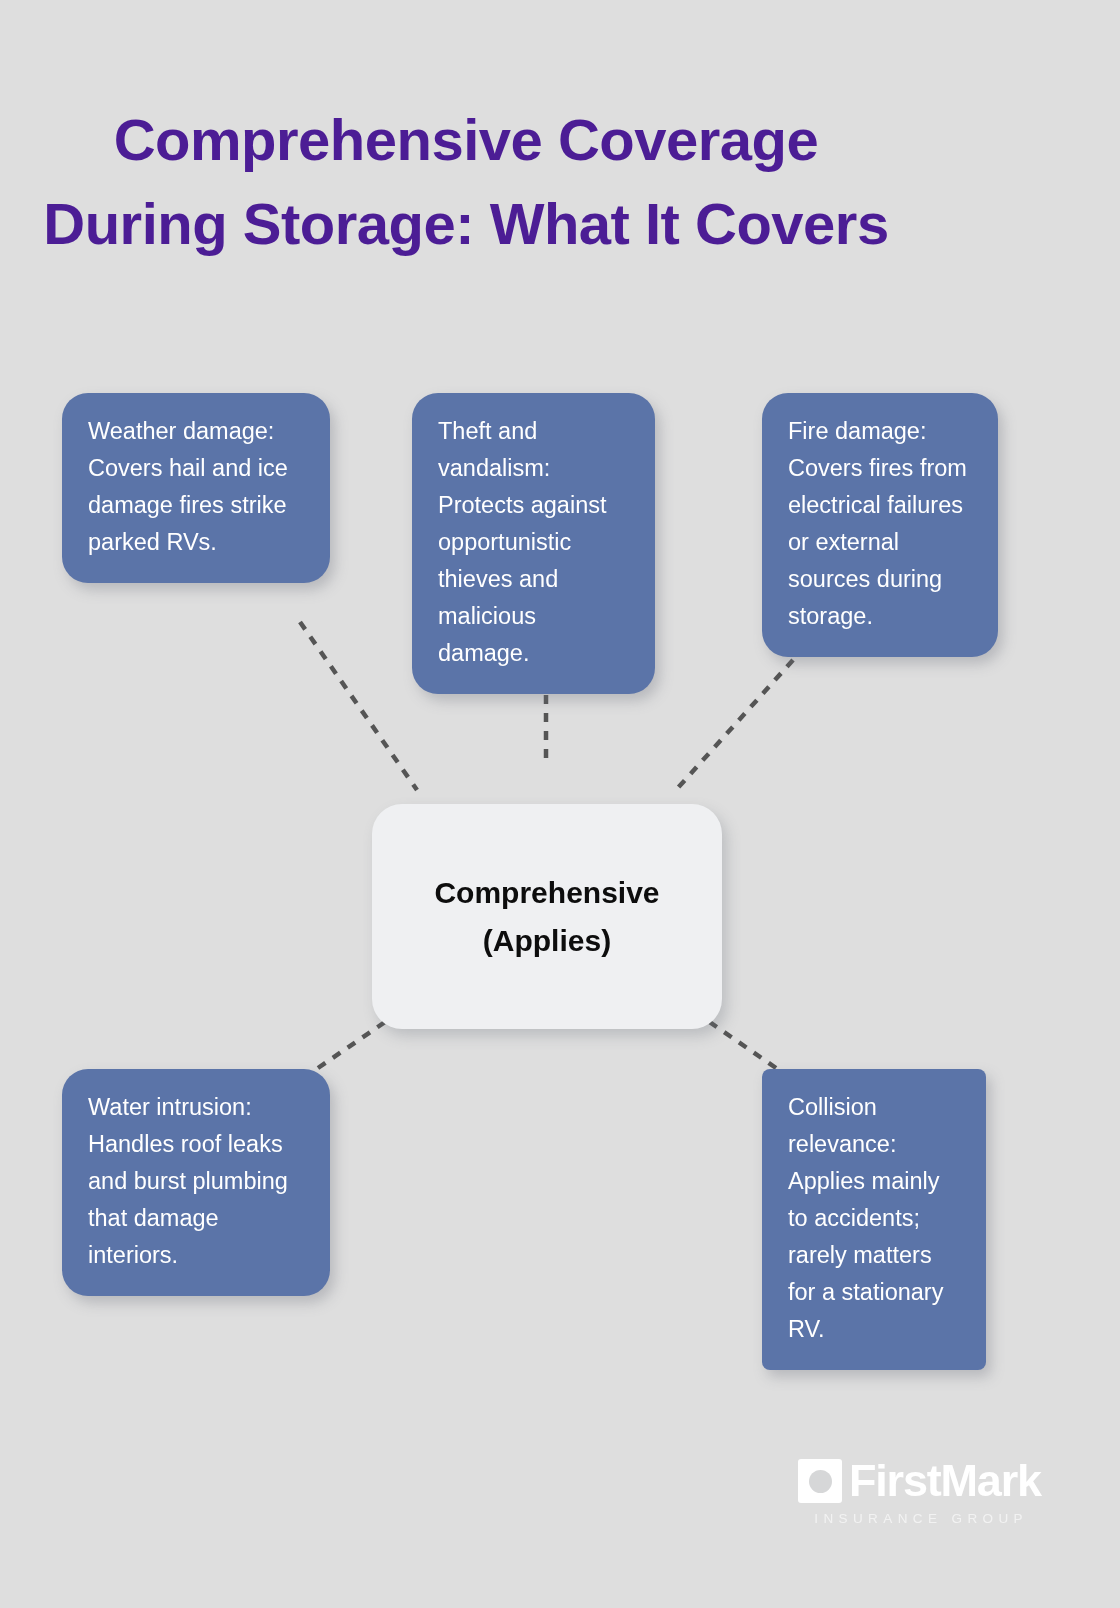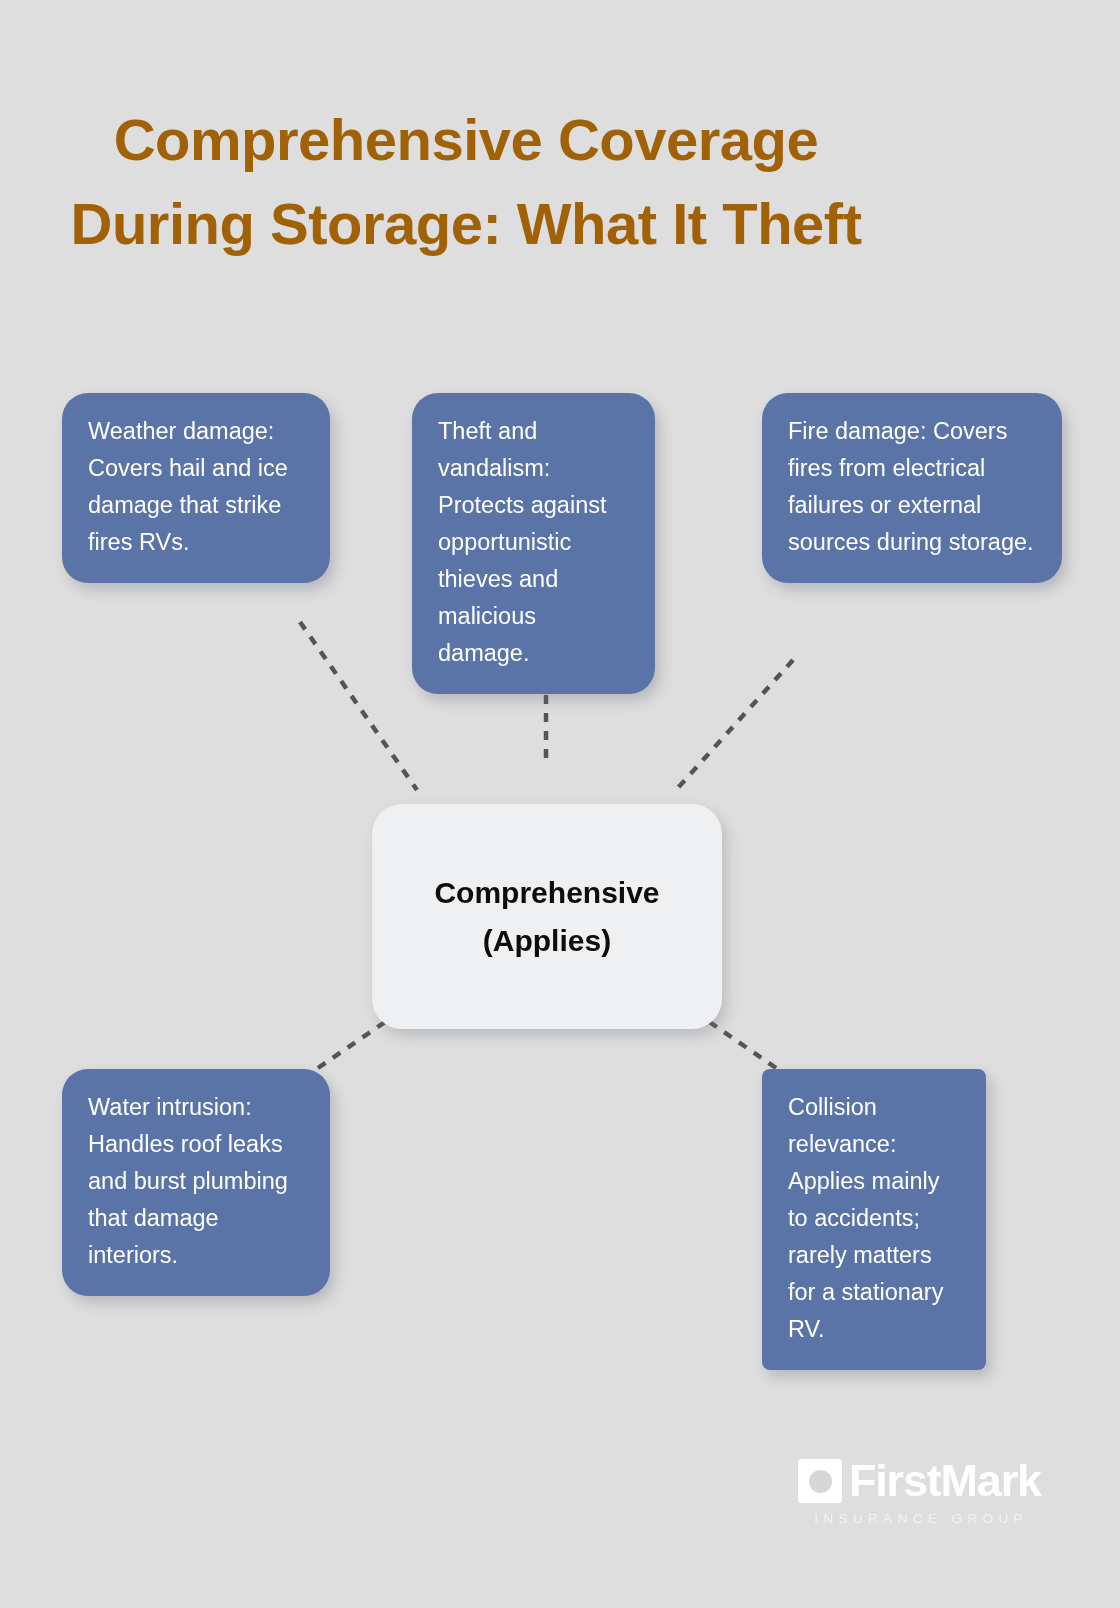--- a/index.html
+++ b/index.html
@@ -21,21 +21,21 @@
     height: 1608px;
   }
 
   
   .title {
     position: absolute;
     left: 0;
     top: 98px;
     width: 932px;
     text-align: center;
-    color: #a16207;
+    color: #4c1d95;
     font-family: "Liberation Sans", sans-serif;
     font-weight: bold;
     font-size: 58px;
     line-height: 84px;
     letter-spacing: -0.5px;
   }
   .title-line { display: block; white-space: nowrap; }
 
   
   .connectors {
@@ -58,21 +58,21 @@
     font-size: 23.5px;
     line-height: 37px;
     padding: 20px 26px 22px 26px;
     box-shadow: 5px 7px 13px rgba(110,115,125,0.34);
     -webkit-font-smoothing: antialiased;
   }
   .node-text { display: block; }
 
   .node-weather   { left: 62px;  top: 393px;  width: 268px; }
   .node-theft     { left: 412px; top: 393px;  width: 243px; }
-  .node-fire      { left: 762px; top: 393px;  width: 300px; }
+  .node-fire      { left: 762px; top: 393px;  width: 236px; }
   .node-water     { left: 62px;  top: 1069px; width: 268px; }
   .node-collision { left: 762px; top: 1069px; width: 224px; border-radius: 8px; }
 
   
   .center-node {
     position: absolute;
     left: 372px;
     top: 768px;
     width: 350px;
     height: 225px;
@@ -149,35 +149,35 @@
     white-space: nowrap;
   }
 </style>
 </head>
 <body>
 
 <div class="canvas">
 
   <div class="title">
     <span class="title-line">Comprehensive Coverage</span>
-    <span class="title-line">During Storage: What It Theft</span>
+    <span class="title-line">During Storage: What It Covers</span>
   </div>
 
   <svg class="connectors" width="1120" height="1608" viewBox="0 0 1120 1608" xmlns="http://www.w3.org/2000/svg">
     <g stroke="#555555" stroke-width="4.5" stroke-dasharray="9 9" fill="none" stroke-linecap="butt">
       <line x1="300" y1="622" x2="417" y2="790"></line>
       <line x1="546" y1="695" x2="546" y2="766"></line>
       <line x1="793" y1="660" x2="676" y2="790"></line>
       <line x1="318" y1="1068" x2="420" y2="998"></line>
       <line x1="776" y1="1068" x2="672" y2="996"></line>
     </g>
   </svg>
 
   <div class="node node-weather">
-    <span class="node-text">Weather damage: Covers hail and ice damage that strike fires RVs.</span>
+    <span class="node-text">Weather damage: Covers hail and ice damage fires strike parked RVs.</span>
   </div>
 
   <div class="node node-theft">
     <span class="node-text">Theft and vandalism: Protects against opportunistic thieves and malicious damage.</span>
   </div>
 
   <div class="node node-fire">
     <span class="node-text">Fire damage: Covers fires from electrical failures or external sources during storage.</span>
   </div>
 

